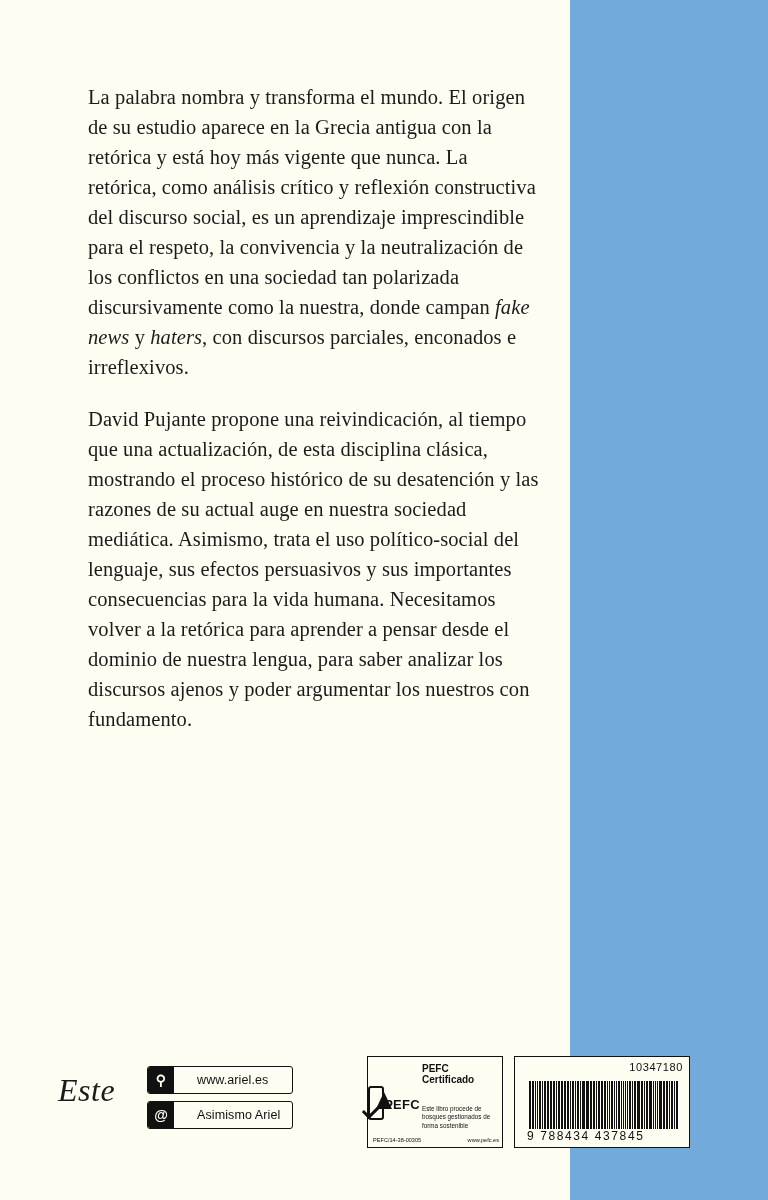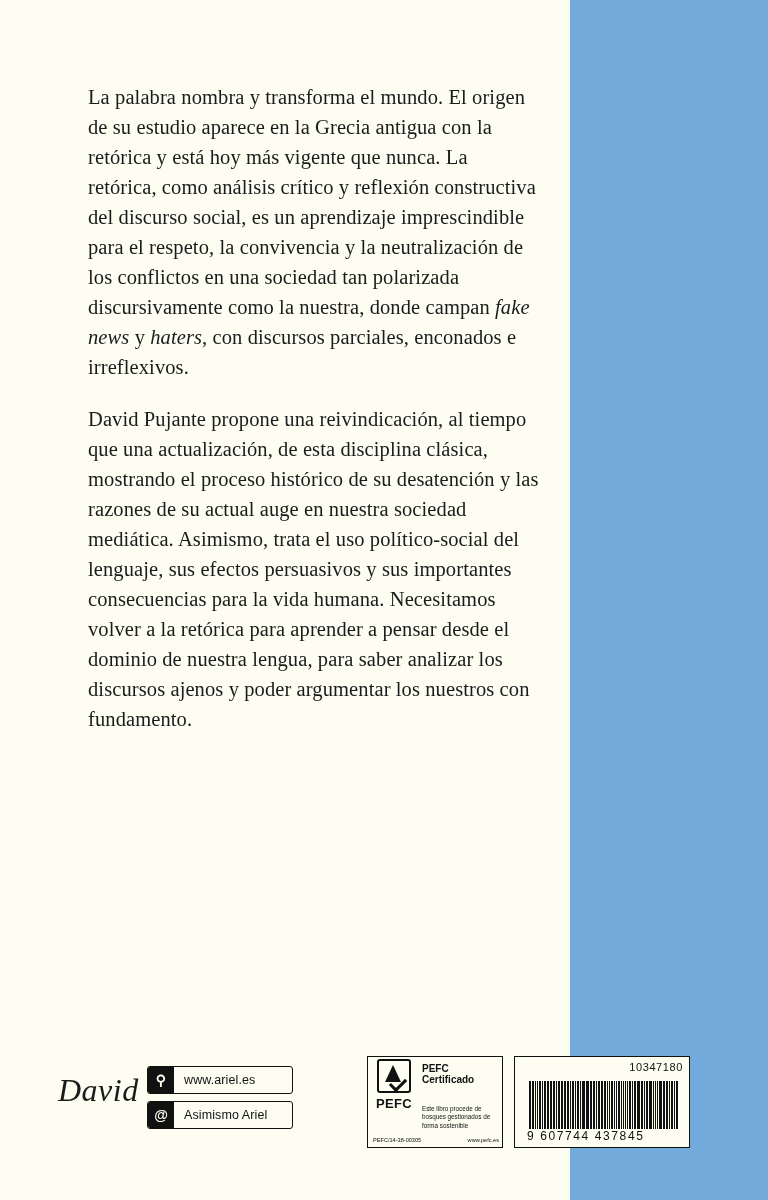--- a/index.html
+++ b/index.html
@@ -84,21 +84,21 @@
     color: #fdfdf2;
     display: flex;
     align-items: center;
     justify-content: center;
     font-family: "Liberation Sans", sans-serif;
     font-size: 14px;
     font-weight: bold;
   }
   .contact-text {
     flex: 1;
-    padding-left: 10px;
+    padding-left: 23px;
     font-family: "Liberation Sans", sans-serif;
     font-size: 12.5px;
     color: #111;
     letter-spacing: 0.1px;
     white-space: nowrap;
   }
 
   
   .pefc {
     position: absolute;
@@ -108,23 +108,23 @@
     height: 92px;
     border: 1px solid #111;
     background: #fdfdf2;
     box-sizing: border-box;
     display: flex;
     flex-direction: row;
   }
   .pefc-left {
     width: 52px;
     display: flex;
-    flex-direction: column;
+    flex-direction: row;
     align-items: center;
-    justify-content: flex-start;
+    justify-content: center;
     padding-top: 2px;
   }
   .pefc-mark {
     width: 34px;
     height: 34px;
     border: 2px solid #111;
     border-radius: 3px;
     position: relative;
     box-sizing: border-box;
   }
@@ -237,21 +237,21 @@
 
 <div class="page">
 
   <div class="side-band"></div>
 
   <div class="blurb">
     <p>La palabra nombra y transforma el mundo. El origen de su estudio aparece en la Grecia antigua con la retórica y está hoy más vigente que nunca. La retórica, como análisis crítico y reflexión constructiva del discurso social, es un aprendizaje imprescindible para el respeto, la convivencia y la neutralización de los conflictos en una sociedad tan polarizada discursivamente como la nuestra, donde campan <em>fake news</em> y <em>haters</em>, con discursos parciales, enconados e irreflexivos.</p>
     <p>David Pujante propone una reivindicación, al tiempo que una actualización, de esta disciplina clásica, mostrando el proceso histórico de su desatención y las razones de su actual auge en nuestra sociedad mediática. Asimismo, trata el uso político-social del lenguaje, sus efectos persuasivos y sus importantes consecuencias para la vida humana. Necesitamos volver a la retórica para aprender a pensar desde el dominio de nuestra lengua, para saber analizar los discursos ajenos y poder argumentar los nuestros con fundamento.</p>
   </div>
 
-  <div class="logo">David</div>
+  <div class="logo">Este</div>
 
   <div class="contact-block">
     <div class="contact-row">
       <div class="contact-badge">⚲</div>
       <div class="contact-text">www.ariel.es</div>
     </div>
     <div class="contact-row">
       <div class="contact-badge">@</div>
       <div class="contact-text">Asimismo Ariel</div>
     </div>
@@ -330,16 +330,16 @@
         <span style="width: 1px;"></span>
         <span style="width: 2px;"></span>
         <span style="width: 3px;"></span>
         <span style="width: 3px;"></span>
         <span style="width: 3px;"></span>
         <span style="width: 1px;"></span>
         <span style="width: 3px;"></span>
         <span style="width: 1px;"></span>
         <span style="width: 3px;"></span>
       </div>
-    <div class="barcode-num-bottom">9 607744 437845</div>
+    <div class="barcode-num-bottom">9 788434 437845</div>
   </div>
 
 </div>
 
 </body></html>

